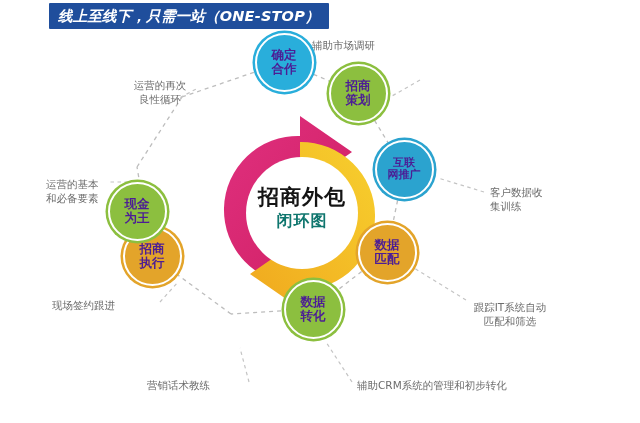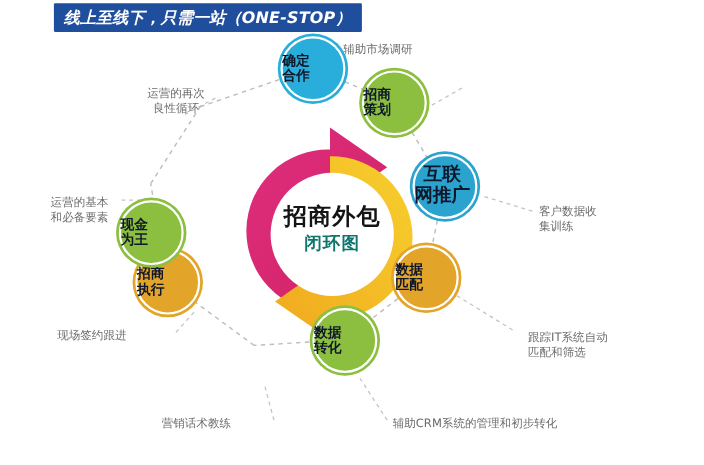--- a/index.html
+++ b/index.html
@@ -29,24 +29,24 @@
     font-style:italic;
   }
 
   
   svg#art{position:absolute;left:0;top:0;width:640px;height:423px;}
 
   
   .node{
     position:absolute;
     border-radius:50%;
-    display:flex;align-items:center;justify-content:flex-start;
+    display:flex;align-items:center;justify-content:center;
     text-align:center;
     box-sizing:border-box;
-    color:#0f172a;
+    color:#4c1d95;
     font-weight:bold;
     line-height:1.12;
     white-space:pre-line;
   }
   .node .nlabel{display:block;}
 
   
   .anno{
     position:absolute;
     color:#6c6c6c;
@@ -146,21 +146,21 @@
   </svg>
 
   <div class="node" style="left: 254.5px; top: 32.5px; width: 59px; height: 59px; background: rgb(41, 174, 219); border: 2.5px solid rgb(255, 255, 255); box-shadow: rgb(41, 174, 219) 0px 0px 0px 2.5px; font-size: 12.5px;">
     <span class="nlabel">确定
 合作</span>
   </div>
   <div class="node" style="left: 328.5px; top: 63.5px; width: 59px; height: 59px; background: rgb(140, 191, 63); border: 2.5px solid rgb(255, 255, 255); box-shadow: rgb(140, 191, 63) 0px 0px 0px 2.5px; font-size: 12.5px;">
     <span class="nlabel">招商
 策划</span>
   </div>
-  <div class="node" style="left: 374.5px; top: 139.5px; width: 59px; height: 59px; background: rgb(43, 163, 207); border: 2.5px solid rgb(255, 255, 255); box-shadow: rgb(43, 163, 207) 0px 0px 0px 2.5px; font-size: 17px;">
+  <div class="node" style="left: 374.5px; top: 139.5px; width: 59px; height: 59px; background: rgb(43, 163, 207); border: 2.5px solid rgb(255, 255, 255); box-shadow: rgb(43, 163, 207) 0px 0px 0px 2.5px; font-size: 11px;">
     <span class="nlabel">互联
 网推广</span>
   </div>
   <div class="node" style="left: 357.5px; top: 222.5px; width: 59px; height: 59px; background: rgb(227, 164, 42); border: 2.5px solid rgb(255, 255, 255); box-shadow: rgb(227, 164, 42) 0px 0px 0px 2.5px; font-size: 12.5px;">
     <span class="nlabel">数据
 匹配</span>
   </div>
   <div class="node" style="left: 283.5px; top: 279.5px; width: 59px; height: 59px; background: rgb(140, 191, 63); border: 2.5px solid rgb(255, 255, 255); box-shadow: rgb(140, 191, 63) 0px 0px 0px 2.5px; font-size: 12.5px;">
     <span class="nlabel">数据
 转化</span>
@@ -175,21 +175,21 @@
   </div>
 
   <div class="center-wrap">
     <div class="center-main">招商外包</div>
     <div class="center-sub">闭环图</div>
   </div>
 
   <div class="anno" style="left: 312px; top: 38px; width: 110px; text-align: left;"><span>辅助市场调研</span></div>
   <div class="anno" style="left: 490px; top: 185px; width: 95px; text-align: left;"><span>客户数据收
 集训练</span></div>
-  <div class="anno" style="left: 480px; top: 300px; width: 110px; text-align: left;"><span>跟踪IT系统自动
+  <div class="anno" style="left: 455px; top: 300px; width: 110px; text-align: center;"><span>跟踪IT系统自动
 匹配和筛选</span></div>
   <div class="anno" style="left: 357px; top: 378px; width: 205px; text-align: left;"><span>辅助CRM系统的管理和初步转化</span></div>
   <div class="anno" style="left: 147px; top: 378px; width: 105px; text-align: left;"><span>营销话术教练</span></div>
   <div class="anno" style="left: 52px; top: 298px; width: 105px; text-align: left;"><span>现场签约跟进</span></div>
   <div class="anno" style="left: 46px; top: 177px; width: 95px; text-align: left;"><span>运营的基本
 和必备要素</span></div>
   <div class="anno" style="left: 115px; top: 78px; width: 90px; text-align: center;"><span>运营的再次
 良性循环</span></div>
 
 </div>

